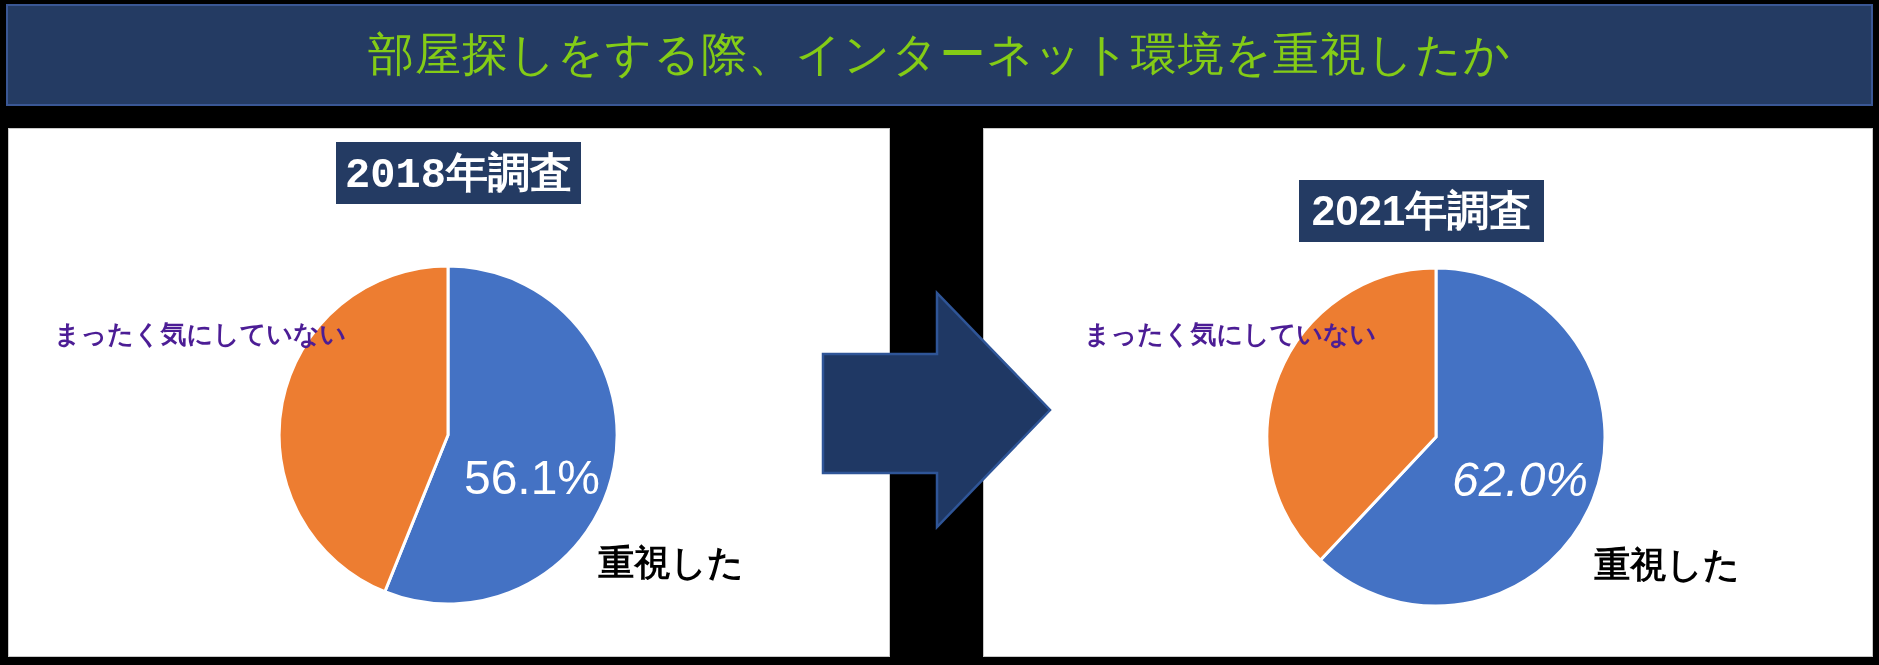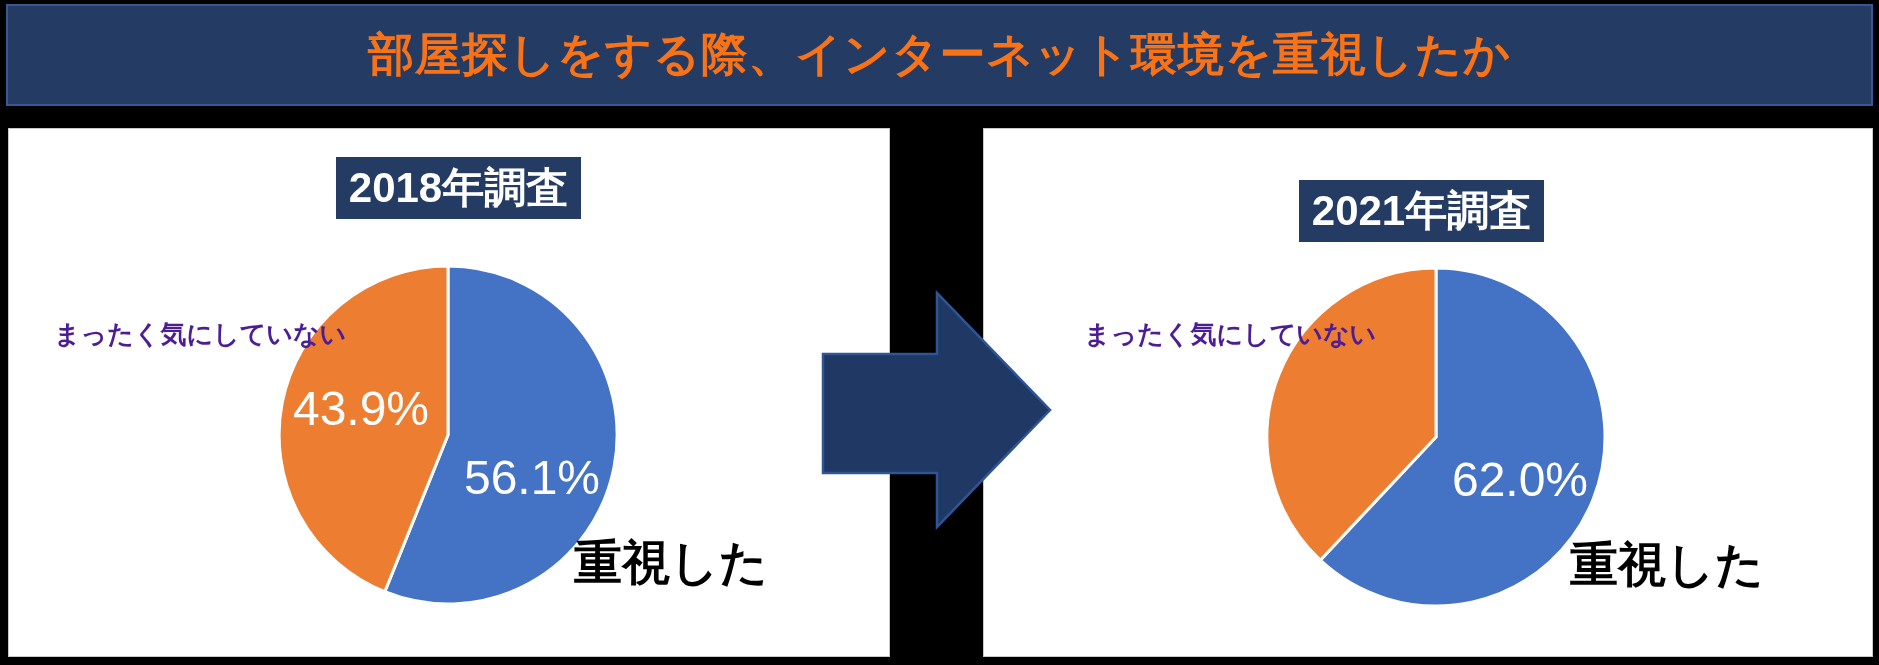--- a/index.html
+++ b/index.html
@@ -7,58 +7,58 @@
     position:relative;width:1879px;height:665px;background:#000;overflow:hidden;
     font-family:"Liberation Sans","DejaVu Sans",sans-serif;
   }
   
   .title-bar{
     position:absolute;left:6px;top:4px;width:1863px;height:98px;
     background:#243B63;border:2px solid #3A5795;
     display:flex;align-items:center;justify-content:center;
   }
   .title-bar .title-text{
-    color:#f97316;font-size:46px;font-weight:bold;letter-spacing:1px;white-space:nowrap;
+    color:#84cc16;font-size:46px;font-weight:normal;letter-spacing:1px;white-space:nowrap;
   }
   
   .panel{
     position:absolute;top:128px;height:529px;background:#fff;
     border:1px solid #C9C9C9;box-sizing:border-box;
   }
   .panel.left{left:8px;width:882px;}
   .panel.right{left:983px;width:890px;}
   
   .header-box{
     position:absolute;width:245px;height:62px;background:#243B63;
     display:flex;align-items:center;justify-content:center;
   }
   .header-box span{color:#fff;font-size:42px;font-weight:bold;white-space:nowrap;}
-  .panel.left .header-box{left:327px;top:28px;}
+  .panel.left .header-box{left:327px;top:13px;font-family:Liberation Mono, monospace;}
   .panel.right .header-box{left:315px;top:15px;margin-top:36px;}
   
   .pie-svg{position:absolute;width:344px;height:344px;}
   .panel.left .pie-svg{left:267px;top:134px;}
   .panel.right .pie-svg{left:280px;top:136px;}
   .pie-svg path{stroke:#fff;stroke-width:3;}
   
   .not-label{
     position:absolute;color:#4c1d95;font-size:26px;font-weight:bold;white-space:nowrap;
   }
   .panel.left .not-label{left:45px;top:188px;}
   .panel.right .not-label{left:100px;top:188px;}
   .pct-label{
     position:absolute;color:#fff;font-size:48px;font-weight:400;white-space:nowrap;
     transform:translate(-50%,-50%);
   }
   .panel.left .pct-not{left:352px;top:279px;}
   .panel.left .pct-yes{left:523px;top:348px;}
   .panel.right .pct-not{left:365px;top:281px;}
-  .panel.right .pct-yes{left:536px;top:350px;}
+  .panel.right .pct-yes{left:536px;top:350px;font-style:italic;}
   .yes-label{
-    position:absolute;color:#000;font-size:48px;font-weight:bold;white-space:nowrap;
+    position:absolute;color:#000;font-size:36px;font-weight:bold;white-space:nowrap;
     transform:translate(-50%,-50%);
   }
   .panel.left .yes-label{left:662px;top:434px;}
   .panel.right .yes-label{left:683px;top:436px;}
   
   .arrow-svg{position:absolute;left:820px;top:290px;width:235px;height:240px;}
 </style>
 </head>
 <body>
 
@@ -70,21 +70,20 @@
 
   <div class="panel left">
     <div class="header-box">
       <span>2018年調査</span>
     </div>
     <svg class="pie-svg" viewBox="0 0 344 344">
       <path d="M172,172 L172,3 A169,169 0 1 1 108.8,328.7 Z" fill="#4472C4"></path>
       <path d="M172,172 L108.8,328.7 A169,169 0 0 1 172,3 Z" fill="#ED7D31"></path>
     </svg>
     <div class="not-label">まったく気にしていない</div>
-    <div class="pct-label pct-not">43.9%</div>
     <div class="pct-label pct-yes">56.1%</div>
     <div class="yes-label">重視した</div>
   </div>
 
   <div class="panel right">
     <div class="header-box">
       <span>2021年調査</span>
     </div>
     <svg class="pie-svg" viewBox="0 0 344 344">
       <path d="M172,172 L172,3 A169,169 0 1 1 56.3,295.2 Z" fill="#4472C4"></path>

